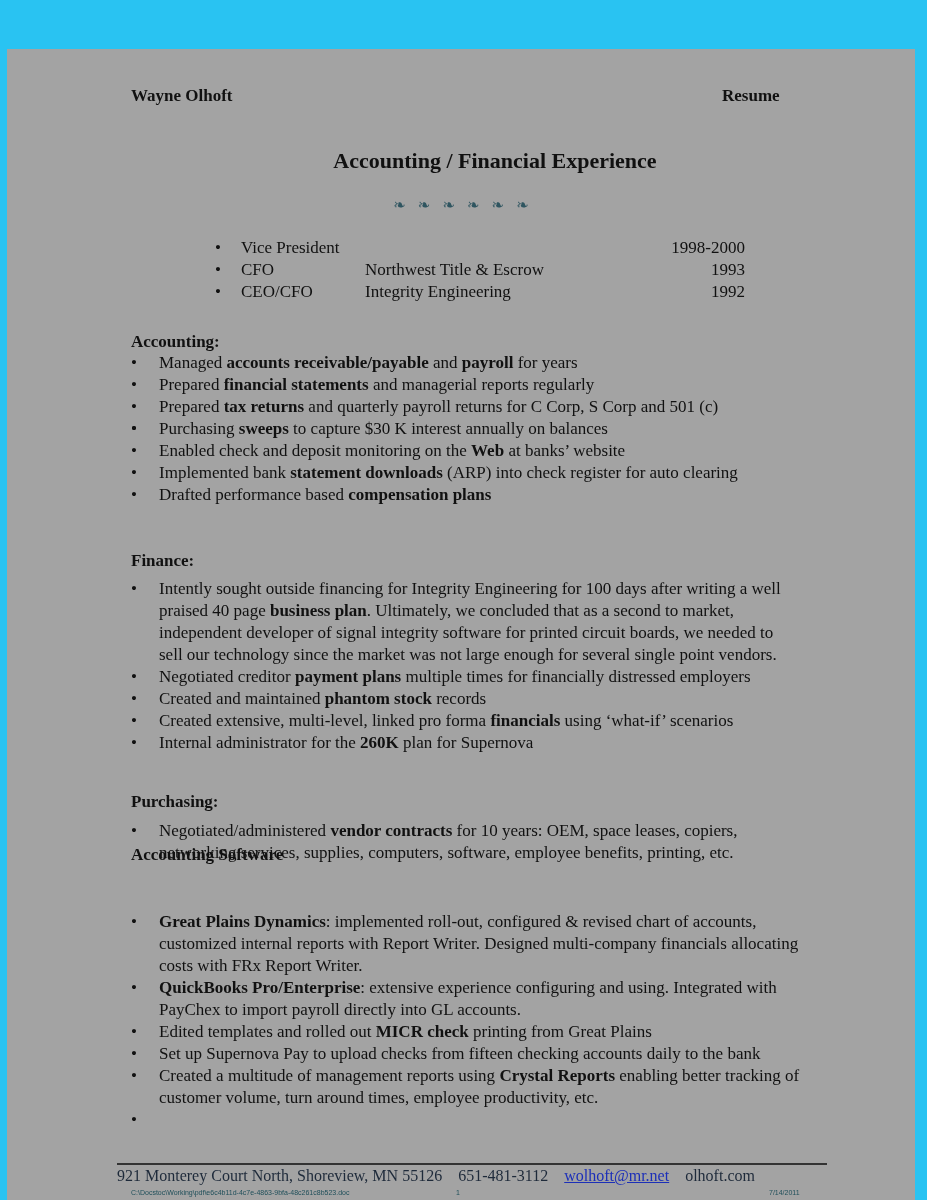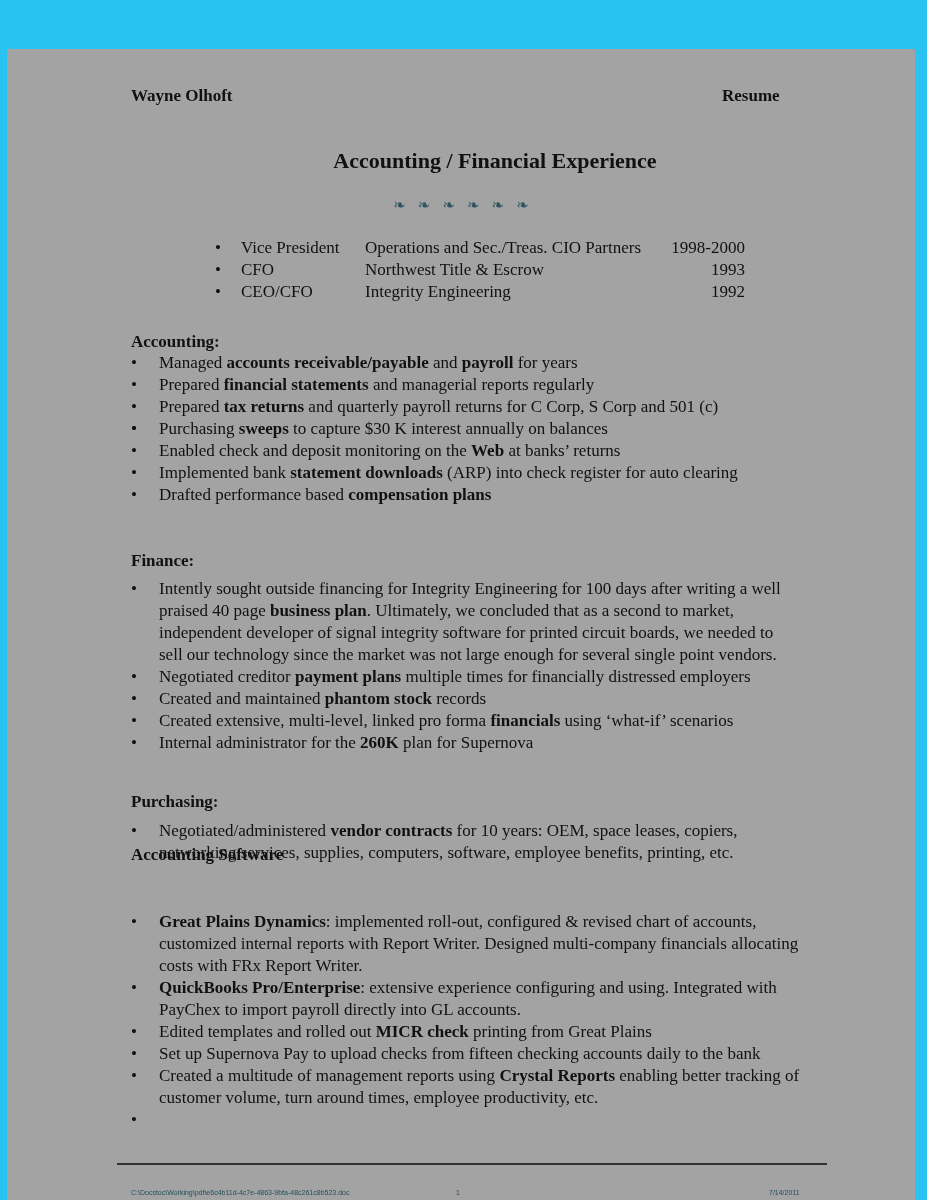--- a/index.html
+++ b/index.html
@@ -73,21 +73,20 @@
   <div class="abs hdr-resume" style="left:715px; top:37px;">Resume</div>
 
   <div class="abs title" style="top:99px;padding-left:34px;">Accounting / Financial Experience</div>
 
   <div class="abs ornaments" id="ornaments" style="top:147px;"><span>❧</span><span>❧</span><span>❧</span><span>❧</span><span>❧</span><span>❧</span></div>
 
   <div class="abs roles" id="roles" style="left:208px; top:188px; width:530px; height:70px;">
       <div class="role-row" style="top: 0px; left: 0px; width: 100%;">
         <span class="bullet">•</span>
         <span class="title-c">Vice President</span>
-        <span class="org-c">Operations and Sec./Treas. CIO Partners</span>
         <span class="yr-c">1998-2000</span>
       </div>
       <div class="role-row" style="top: 22px; left: 0px; width: 100%;">
         <span class="bullet">•</span>
         <span class="title-c">CFO</span>
         <span class="org-c">Northwest Title &amp; Escrow</span>
         <span class="yr-c">1993</span>
       </div>
       <div class="role-row" style="top: 44px; left: 0px; width: 100%;">
         <span class="bullet">•</span>
@@ -97,21 +96,21 @@
       </div>
     </div>
 
   <div class="abs section-h" style="left:124px; top:283px;">Accounting:</div>
   <ul class="blist" id="list-accounting" style="left:124px; top:303px; width:680px;">
       <li><span class="dot">•</span><span>Managed </span><b>accounts receivable/payable</b><span> and </span><b>payroll</b><span> for years</span></li>
       <li><span class="dot">•</span><span>Prepared </span><b>financial statements</b><span> and managerial reports regularly</span></li>
       <li><span class="dot">•</span><span>Prepared </span><b>tax returns</b><span> and quarterly payroll returns for C Corp, S Corp and 501 (c)</span></li>
       <li><span class="dot">•</span></li>
       <li><span class="dot">•</span><span>Purchasing </span><b>sweeps</b><span> to capture $30 K interest annually on balances</span></li>
-      <li><span class="dot">•</span><span>Enabled check and deposit monitoring on the </span><b>Web</b><span> at banks’ returns</span></li>
+      <li><span class="dot">•</span><span>Enabled check and deposit monitoring on the </span><b>Web</b><span> at banks’ website</span></li>
       <li><span class="dot">•</span><span>Implemented bank </span><b>statement downloads</b><span> (ARP) into check register for auto clearing</span></li>
       <li><span class="dot">•</span><span>Drafted performance based </span><b>compensation plans</b></li>
     </ul>
 
   <div class="abs section-h" style="left:124px; top:502px;">Finance:</div>
   <ul class="blist" id="list-finance" style="left:124px; top:529px; width:660px;">
       <li><span class="dot">•</span><span>Intently sought outside financing for Integrity Engineering for 100 days after writing a well praised 40 page </span><b>business plan</b><span>.  Ultimately, we concluded that as a second to market, independent developer of signal integrity software for printed circuit boards, we needed to sell our technology since the market was not large enough for several single point vendors.</span></li>
       <li><span class="dot">•</span><span>Negotiated creditor </span><b>payment plans</b><span> multiple times for financially distressed employers</span></li>
       <li><span class="dot">•</span><span>Created and maintained </span><b>phantom stock</b><span> records</span></li>
       <li><span class="dot">•</span><span>Created extensive, multi-level, linked pro forma </span><b>financials</b><span> using ‘what-if’ scenarios</span></li>
@@ -128,18 +127,24 @@
       <li><span class="dot">•</span><b>Great Plains Dynamics</b><span>:  implemented roll-out, configured &amp; revised chart of accounts, customized internal reports with Report Writer.  Designed multi-company financials allocating costs with FRx Report Writer.</span></li>
       <li><span class="dot">•</span><b>QuickBooks Pro/Enterprise</b><span>:  extensive experience configuring and using.  Integrated with PayChex to import payroll directly into GL accounts.</span></li>
       <li><span class="dot">•</span><span>Edited templates and rolled out </span><b>MICR check</b><span> printing from Great Plains</span></li>
       <li><span class="dot">•</span><span>Set up Supernova Pay to upload checks from fifteen checking accounts daily to the bank</span></li>
       <li><span class="dot">•</span><span>Created a multitude of management reports using </span><b>Crystal Reports</b><span> enabling better tracking of customer volume, turn around times, employee productivity, etc.</span></li>
       <li><span class="dot">•</span></li>
     </ul>
 
   <div class="footer-rule" style="left:110px;"></div>
 
+  <div class="abs footer-addr" style="left:110px; top:1118px;">
+    <span>921 Monterey Court North, Shoreview, MN 55126</span>&nbsp;&nbsp;&nbsp;
+    <span>651-481-3112</span>&nbsp;&nbsp;&nbsp;
+    <span class="email">wolhoft@mr.net</span>&nbsp;&nbsp;&nbsp;
+    <span>olhoft.com</span>
+  </div>
 
   <div class="abs footer-small" style="left:124px; top:1140px;">C:\Docstoc\Working\pdf\e6c4b11d-4c7e-4863-9bfa-48c261c8b523.doc</div>
   <div class="abs footer-small" style="left:449px; top:1140px;">1</div>
   <div class="abs footer-small" style="left:762px; top:1140px;">7/14/2011</div>
 
 </div>
 
 </body></html>

